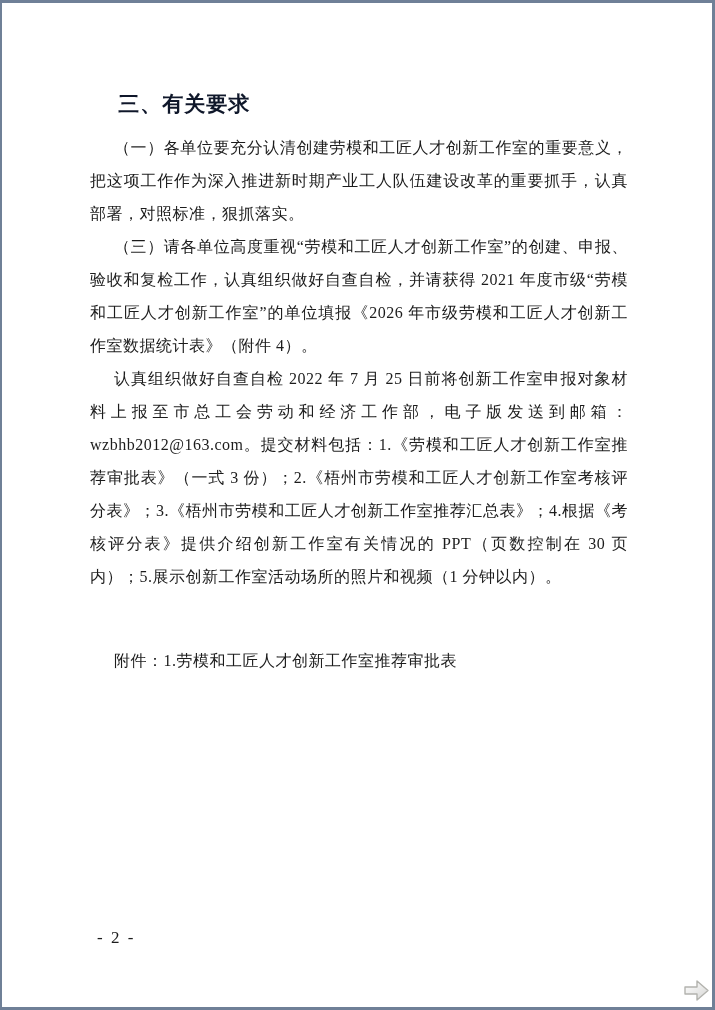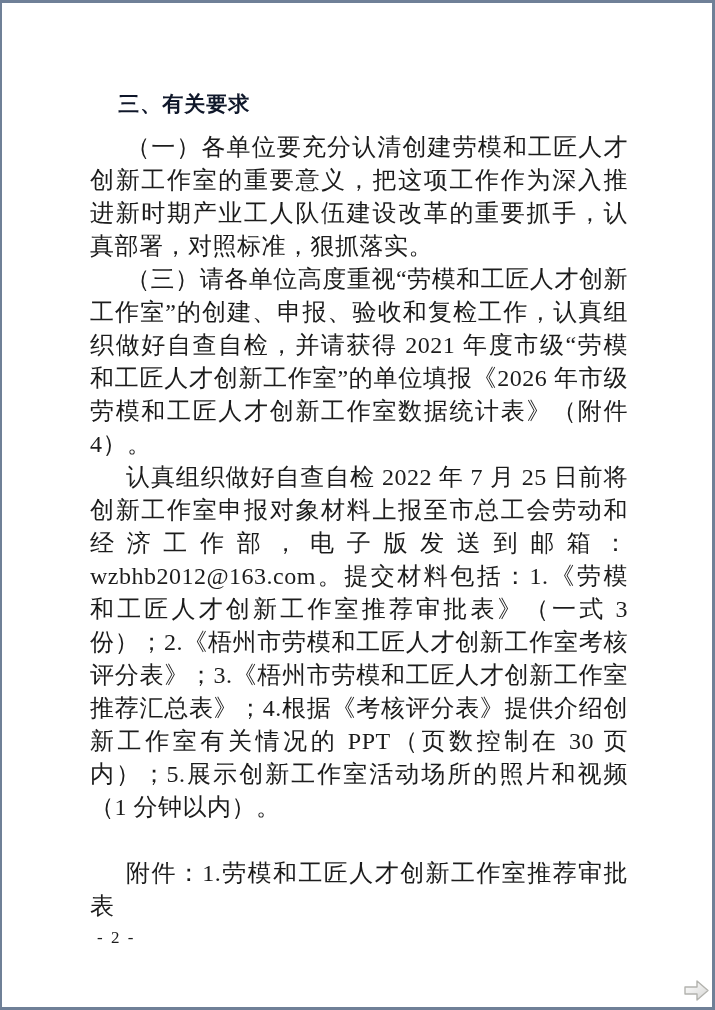--- a/index.html
+++ b/index.html
@@ -33,30 +33,30 @@
     font-family: "Liberation Sans", "DejaVu Sans", sans-serif;
     font-weight: bold;
     font-size: 21px;
     line-height: 25px;
     letter-spacing: 1px;
     text-indent: 1.35em;
     margin: 0 0 15px 0;
     color: #0f172a;
   }
   .para {
-    font-size: 24px;
+    font-size: 16px;
     line-height: 33px;
     letter-spacing: 0.5px;
     text-align: justify;
     text-indent: 1.5em;
     margin: 0;
     color: #1c1c1c;
   }
   .para.spaced {
-    margin-top: 33px;
+    margin-top: 51px;
   }
   .run-bold {
     font-weight: normal;
   }
   .page-number {
     position: absolute;
     left: 95px;
     top: 925px;
     font-size: 17px;
     letter-spacing: 2px;

